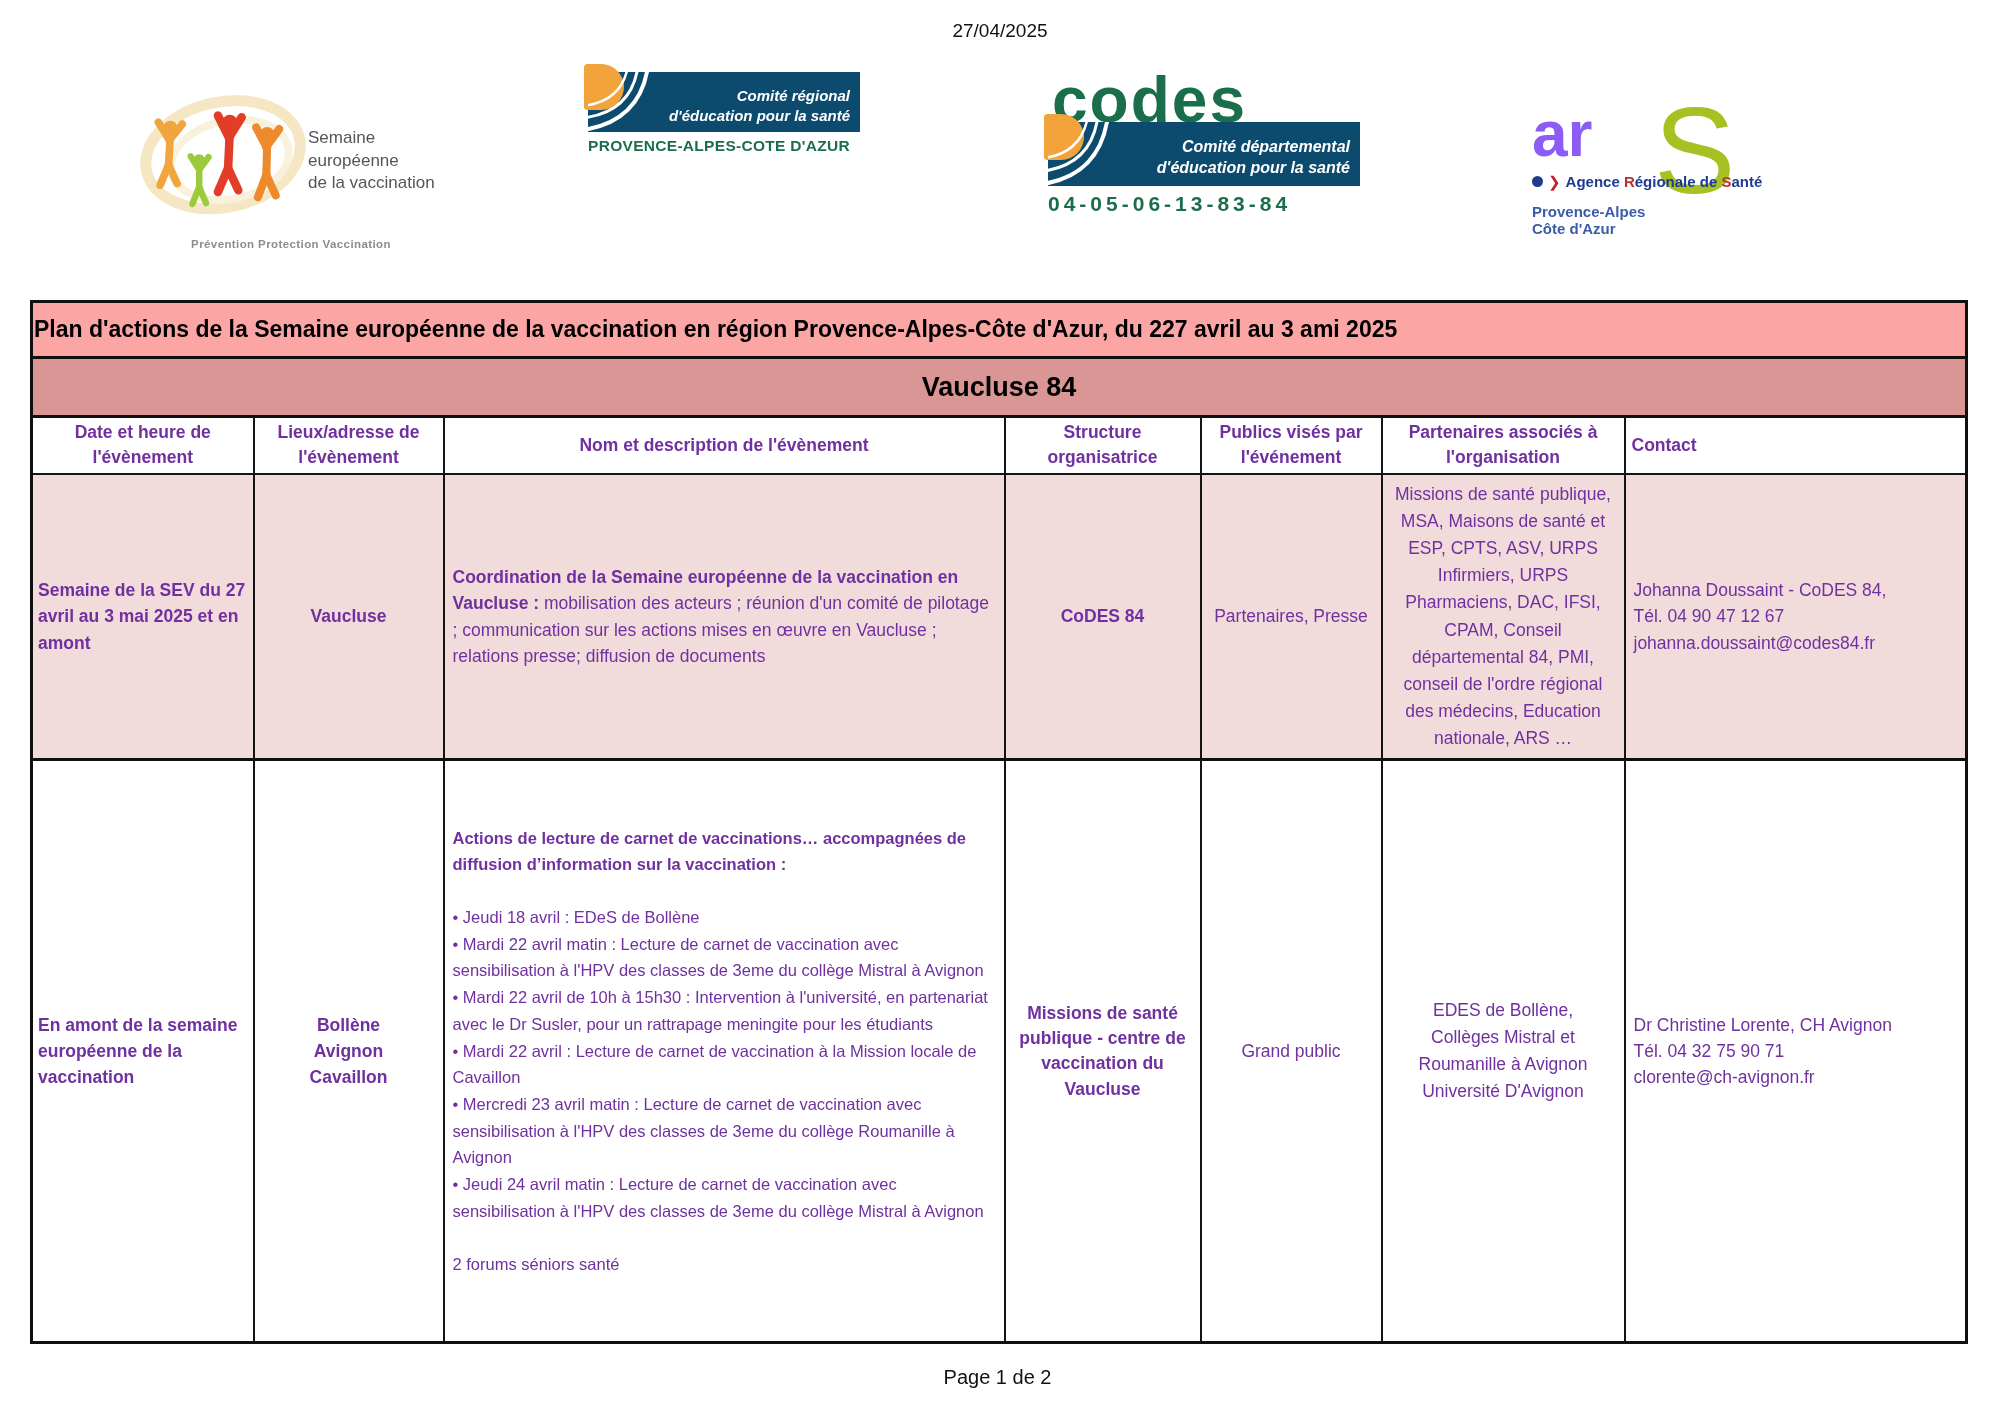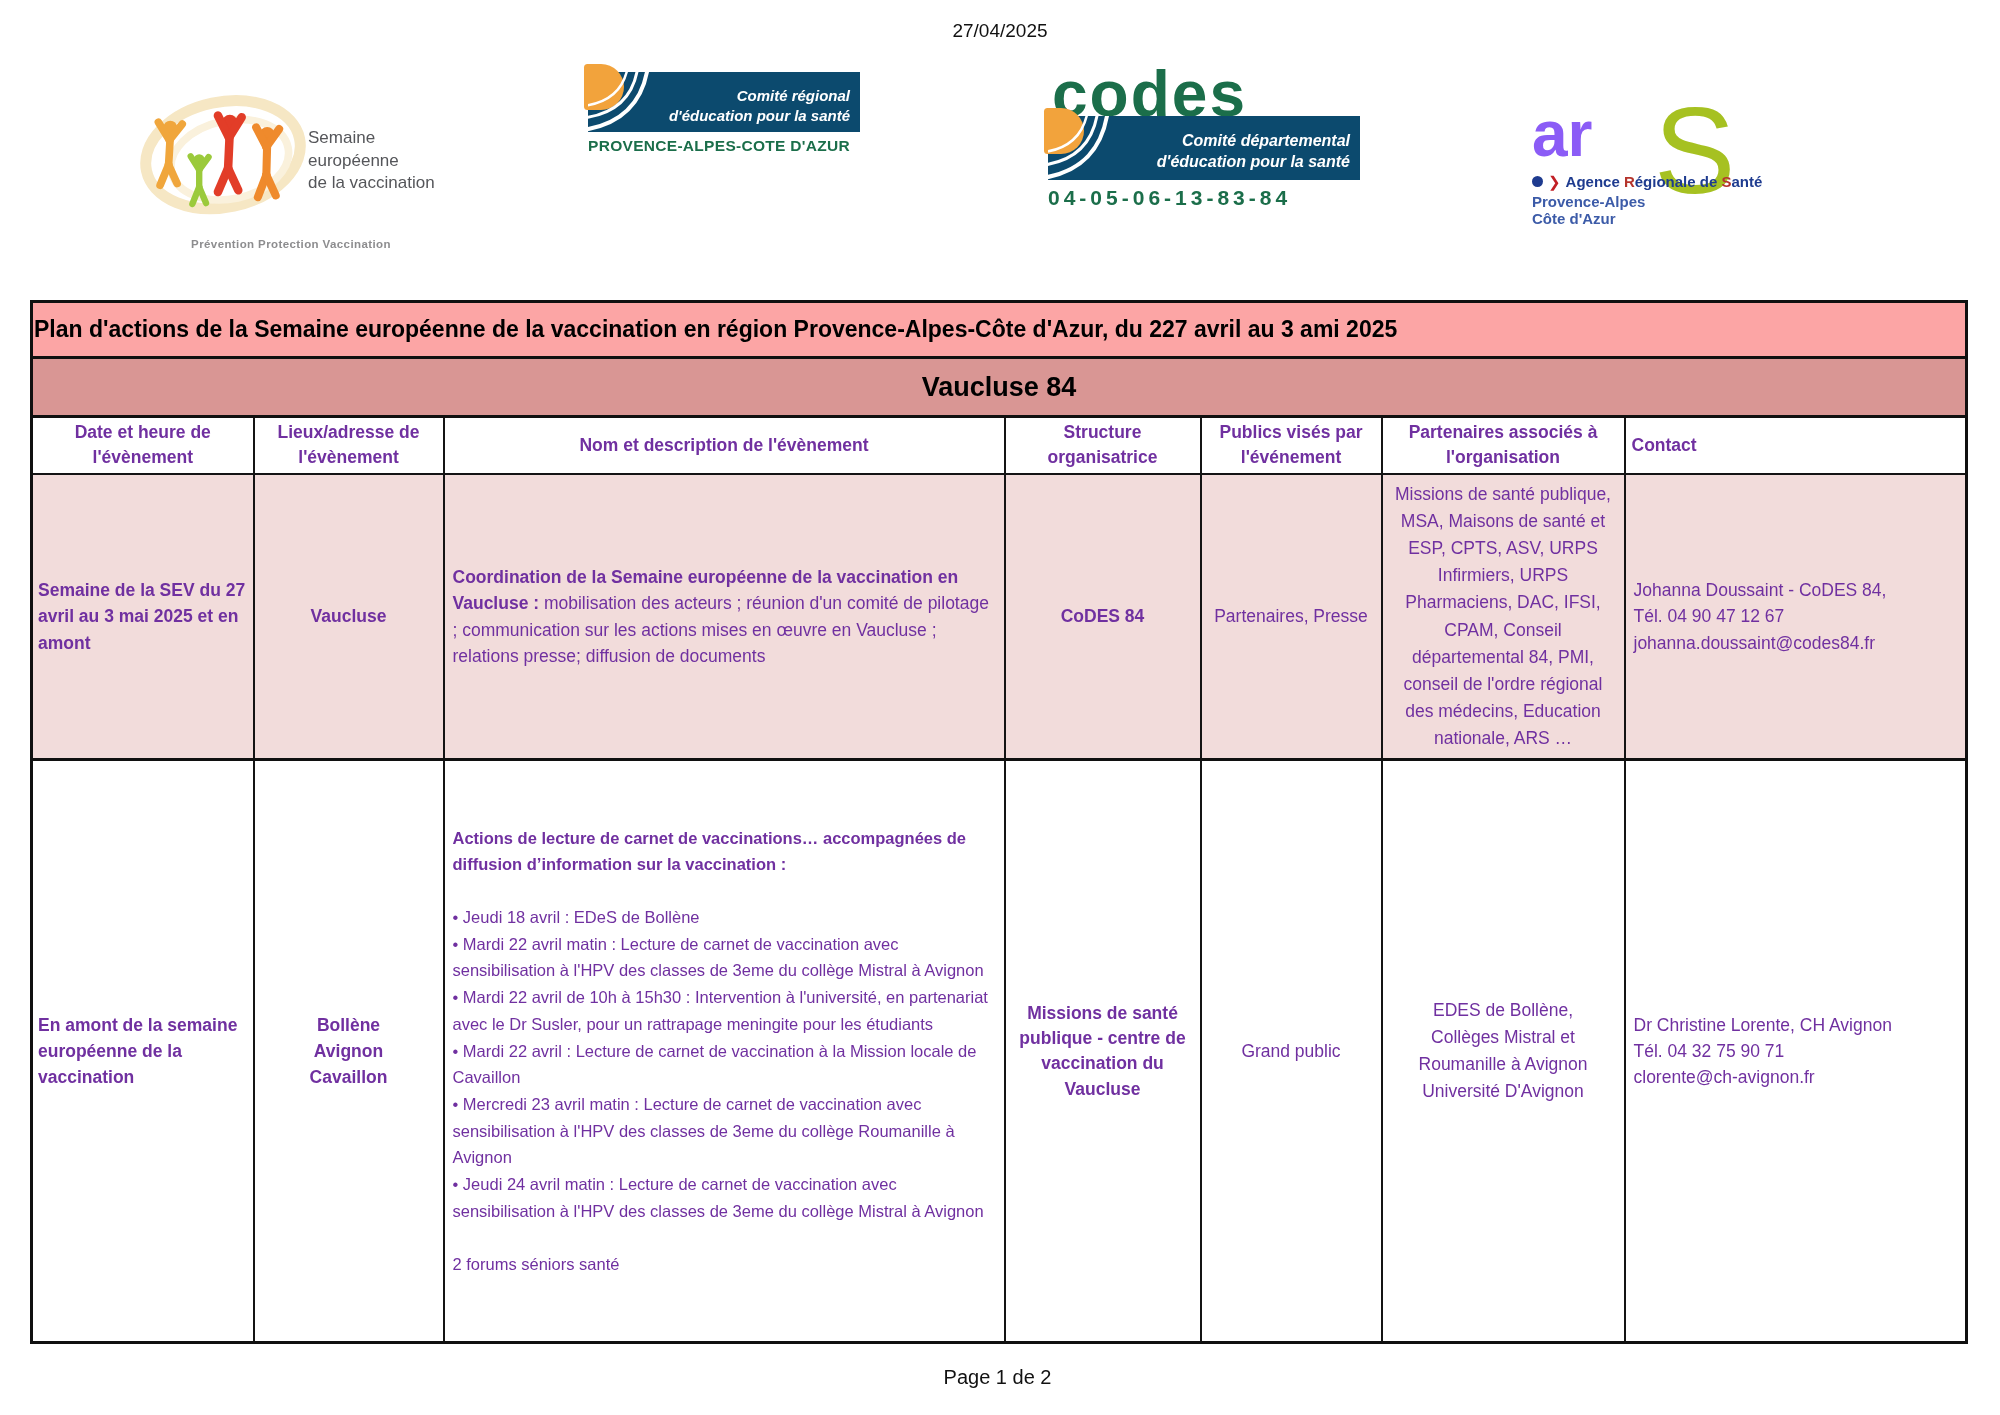--- a/index.html
+++ b/index.html
@@ -23,35 +23,35 @@
   .sev-tagline{margin-top:2px;text-align:center;font-size:11.5px;letter-spacing:.4px;color:#8d8d8f;font-weight:bold;}
   
   .logo-cres{left:588px;top:80px;width:272px;}
   .cres-word{font-size:58px;font-weight:bold;letter-spacing:4px;color:#1b6e4a;line-height:1;margin-left:6px;}
   .green-box{position:relative;background:#0c4a6e;height:60px;margin-top:-8px;display:flex;align-items:flex-end;justify-content:flex-end;padding:6px 10px 7px 10px;box-sizing:border-box;}
   .green-box .box-text{color:#fff;font-style:italic;font-weight:bold;text-align:right;font-size:15px;line-height:1.3;position:relative;z-index:2;}
   .orange-wedge{position:absolute;left:-4px;top:-8px;width:40px;height:46px;background:#f2a33c;border-radius:4px 26px 26px 4px;z-index:1;}
   .stripes{position:absolute;left:0;top:0;width:130px;height:100%;z-index:1;}
   .cres-region{margin-top:5px;font-size:15.5px;font-weight:bold;color:#1b6e4a;letter-spacing:.3px;}
   
-  .logo-codes{left:1048px;top:62px;width:312px;}
+  .logo-codes{left:1048px;top:68px;width:312px;}
   .codes-word{font-size:64px;font-weight:bold;letter-spacing:2px;color:#1b6e4a;line-height:1;margin-left:4px;}
   .logo-codes .green-box{height:64px;margin-top:-10px;}
   .logo-codes .box-text{font-size:16px;}
   .codes-depts{margin-top:6px;font-size:21px;font-weight:bold;color:#1b6e4a;letter-spacing:4px;}
   
   .logo-ars{left:1532px;top:104px;width:240px;height:140px;}
   .ars-ar{font-size:64px;font-weight:bold;color:#8b5cf6;line-height:.95;display:inline-block;}
   .ars-s{position:absolute;left:122px;top:-14px;font-size:122px;line-height:1;color:#a6c121;font-weight:normal;}
   .ars-agence{margin-top:8px;display:flex;align-items:center;gap:5px;white-space:nowrap;position:relative;z-index:2;}
   .ars-dot{width:11px;height:11px;border-radius:50%;background:#1e3b8f;display:inline-block;}
   .ars-chev{color:#c22026;font-size:15px;font-weight:bold;line-height:1;}
   .ars-name{font-size:15px;font-weight:bold;color:#1e3b8f;}
   .ars-name .red-cap{color:#b5342c;}
-  .ars-region{margin-top:3px;font-size:15px;font-weight:bold;color:#3c5ba8;line-height:1.15;white-space:pre-line;position:relative;z-index:2;}
+  .ars-region{margin-top:13px;font-size:15px;font-weight:bold;color:#3c5ba8;line-height:1.15;white-space:pre-line;position:relative;z-index:2;}
 
   
   table.plan{
     position:absolute;left:30px;top:300px;width:1935px;
     border-collapse:collapse;table-layout:fixed;
     border:3px solid #101010;
   }
   table.plan td,table.plan th{border:2px solid #141414;vertical-align:middle;box-sizing:border-box;overflow:hidden;}
   .title-cell{height:56px;background:#fca5a5;text-align:left;font-size:23px;font-weight:bold;color:#000;border-bottom:3px solid #101010 !important;}
   .sub-cell{height:59px;background:#d99694;text-align:center;font-size:27px;font-weight:bold;color:#000;border-bottom:3px solid #101010 !important;}

